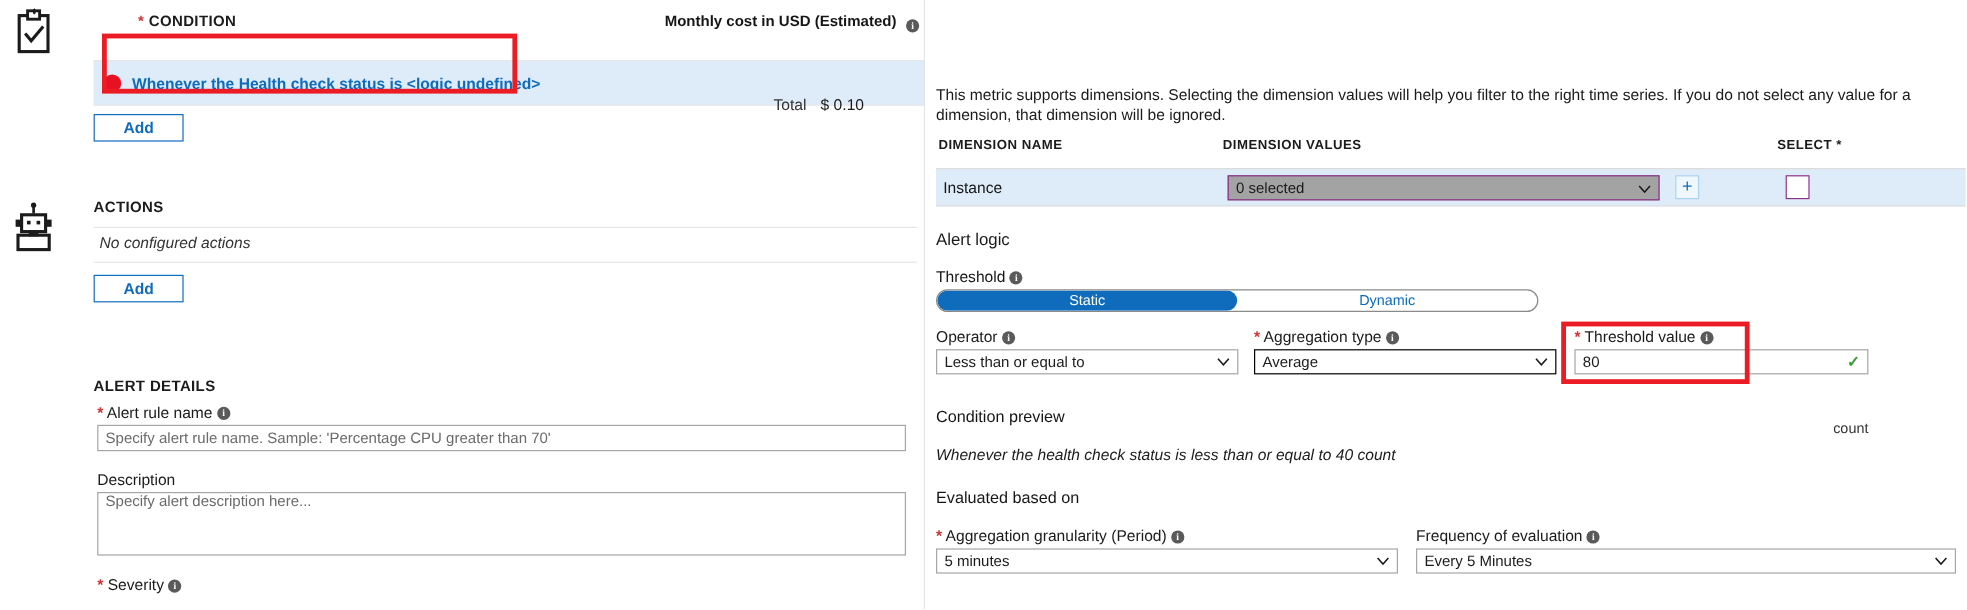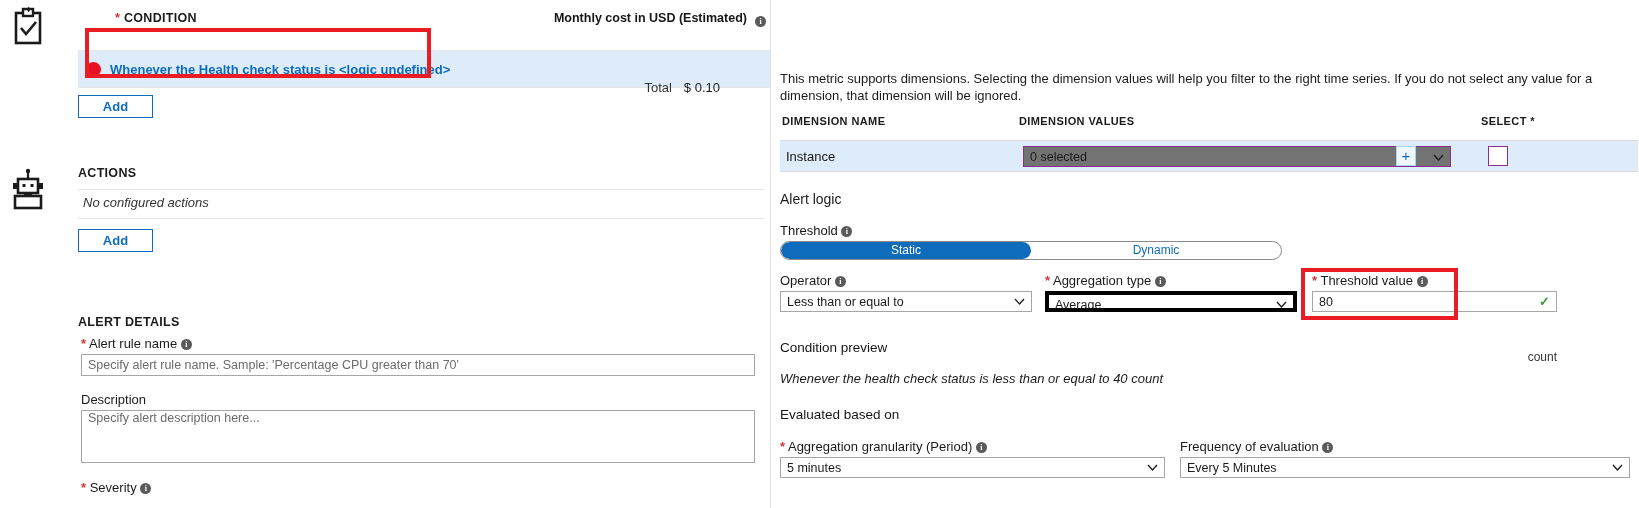--- a/index.html
+++ b/index.html
@@ -131,22 +131,22 @@
   #col-dim-name { left:6px; top:0; }
   #col-dim-values { left:243px; top:0; }
   #col-select { left:705px; top:0; }
 
   #dim-row {
     left:9px; top:140px; width:858px; height:32px;
     background:#deecf9; border-top:1px solid #dcdcdc; border-bottom:1px solid #dcdcdc;
   }
   #dim-row-name { position:absolute; left:6px; top:8px; font-size:13px; }
   #dim-values-select {
-    position:absolute; left:243px; top:5px; width:428px; height:21px;
-    background:#737373; border:1px solid #8a2f8a; font-size:12.5px;
+    position:absolute; left:243px; top:5px; width:360px; height:21px;
+    background:#a3a3a3; border:1px solid #8a2f8a; font-size:12.5px;
   }
   #dim-values-text { position:absolute; left:6px; top:3px; color:#1b1b1b; }
   #dim-values-chevron { position:absolute; right:6px; top:4px; }
   #dim-add-btn {
     position:absolute; left:616px; top:5px; width:20px; height:20px;
     background:#eff6fc; border:1px solid #a9d3f2; color:#0f6cbd;
     font-size:15px; line-height:18px; text-align:center; cursor:pointer;
   }
   #dim-select-checkbox {
     position:absolute; left:708px; top:5px; width:20px; height:20px;
@@ -171,21 +171,21 @@
   }
 
   #operator-label { left:9px; top:273px; }
   #operator-select {
     position:absolute; left:9px; top:291px; width:252px; height:21px;
     background:#fff; border:1px solid #a6a6a6; font-size:12.5px;
   }
   #agg-label { left:274px; top:273px; }
   #agg-select {
     position:absolute; left:274px; top:291px; width:252px; height:21px;
-    background:#fff; border:4px solid #000000; font-size:12.5px;
+    background:#fff; border:1px solid #000000; font-size:12.5px;
   }
   #threshold-val-label { left:541px; top:273px; }
   #threshold-val-input {
     position:absolute; left:541px; top:291px; width:245px; height:21px;
     background:#fff; border:1px solid #a6a6a6; font-size:12.5px;
   }
   #threshold-val-check {
     position:absolute; right:6px; top:2px; color:#3a9b35; font-size:13px; font-weight:bold;
   }
   #unit-count { left:9px; top:315px; width:777px; text-align:right; font-size:12px; color:#333;margin-top:35px; }

